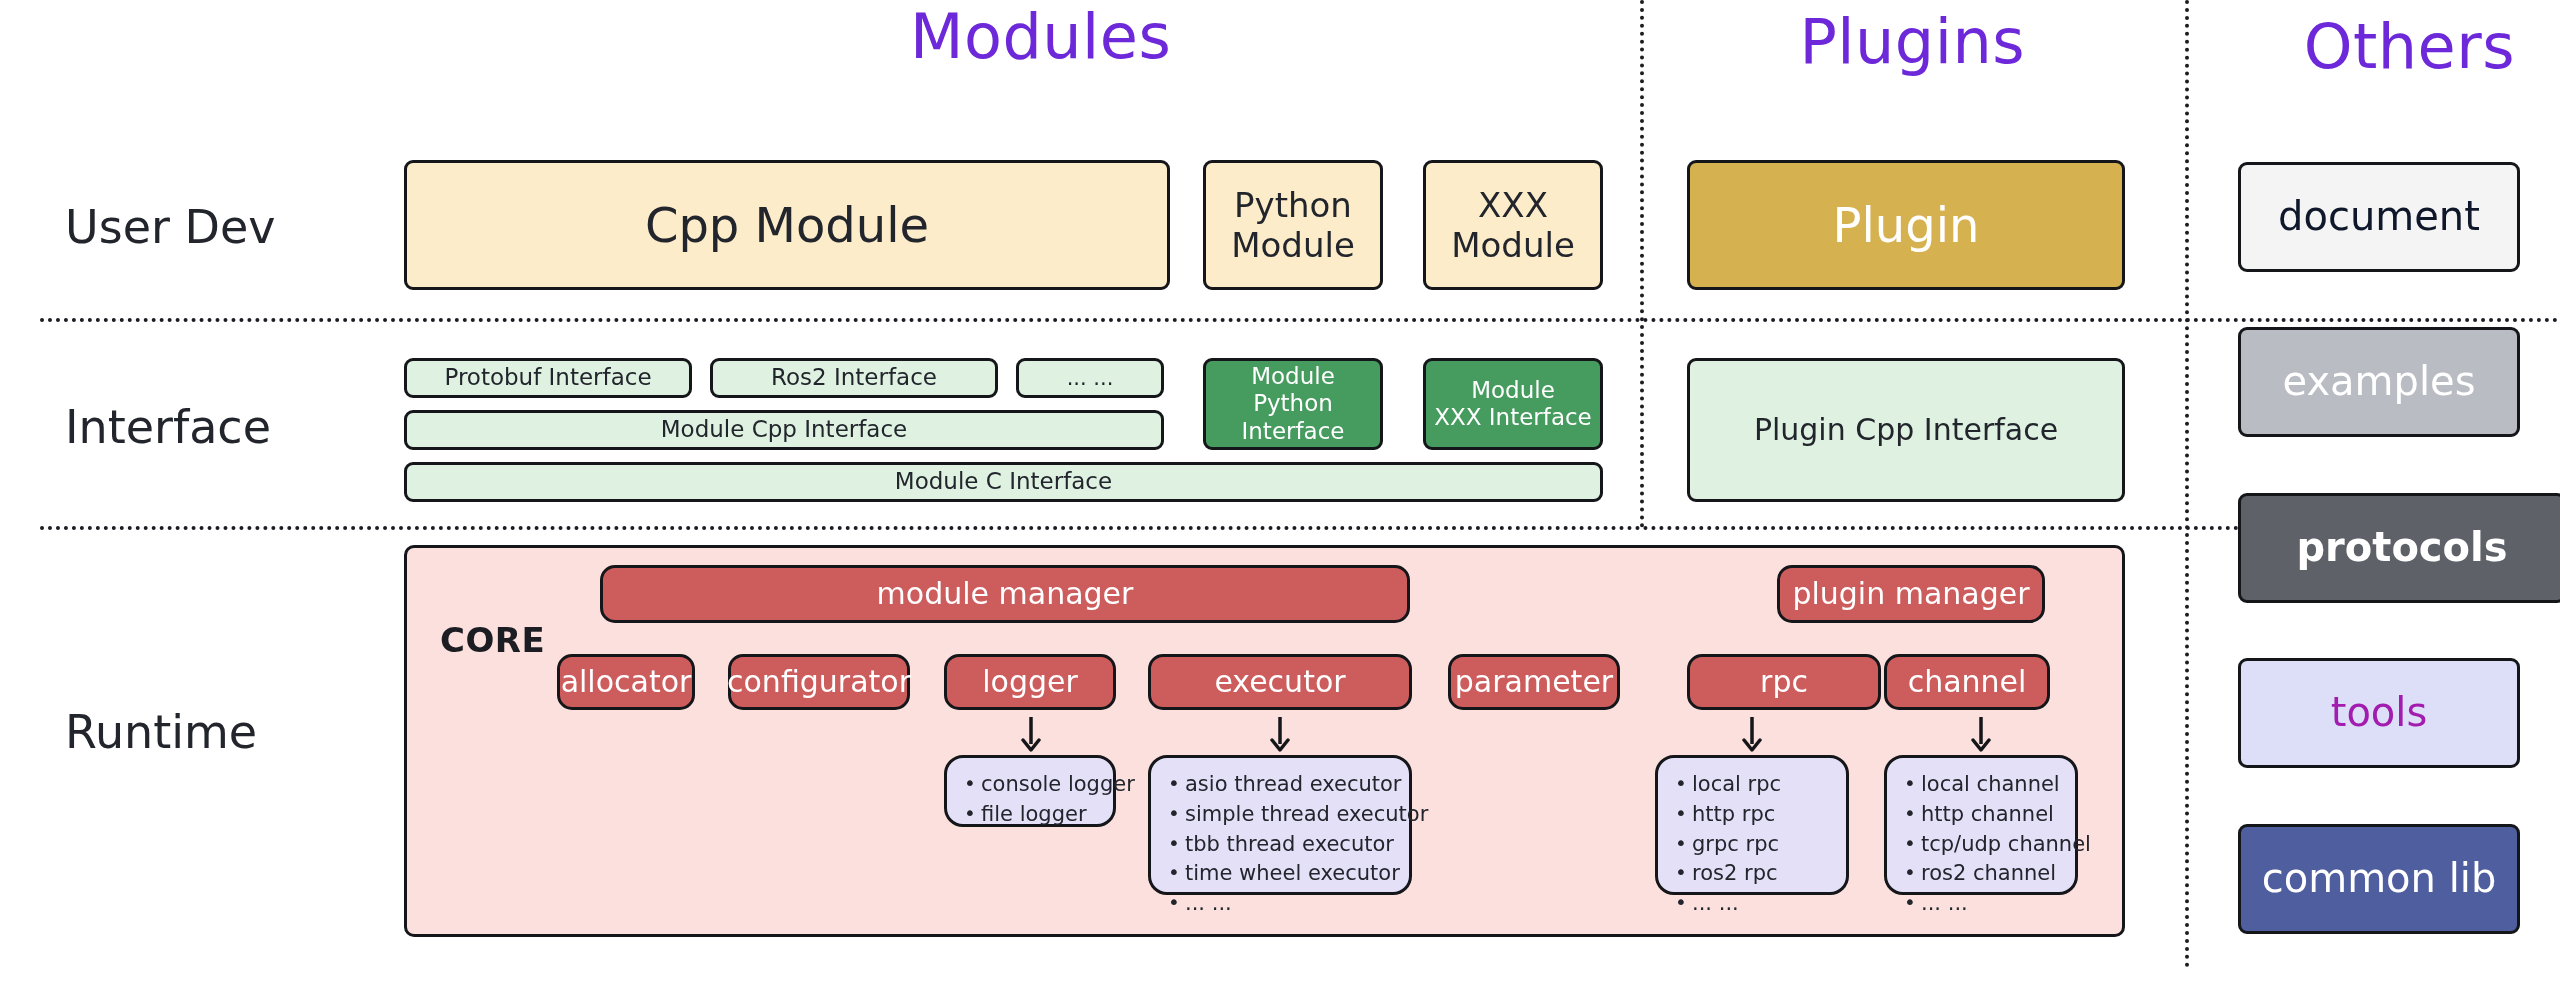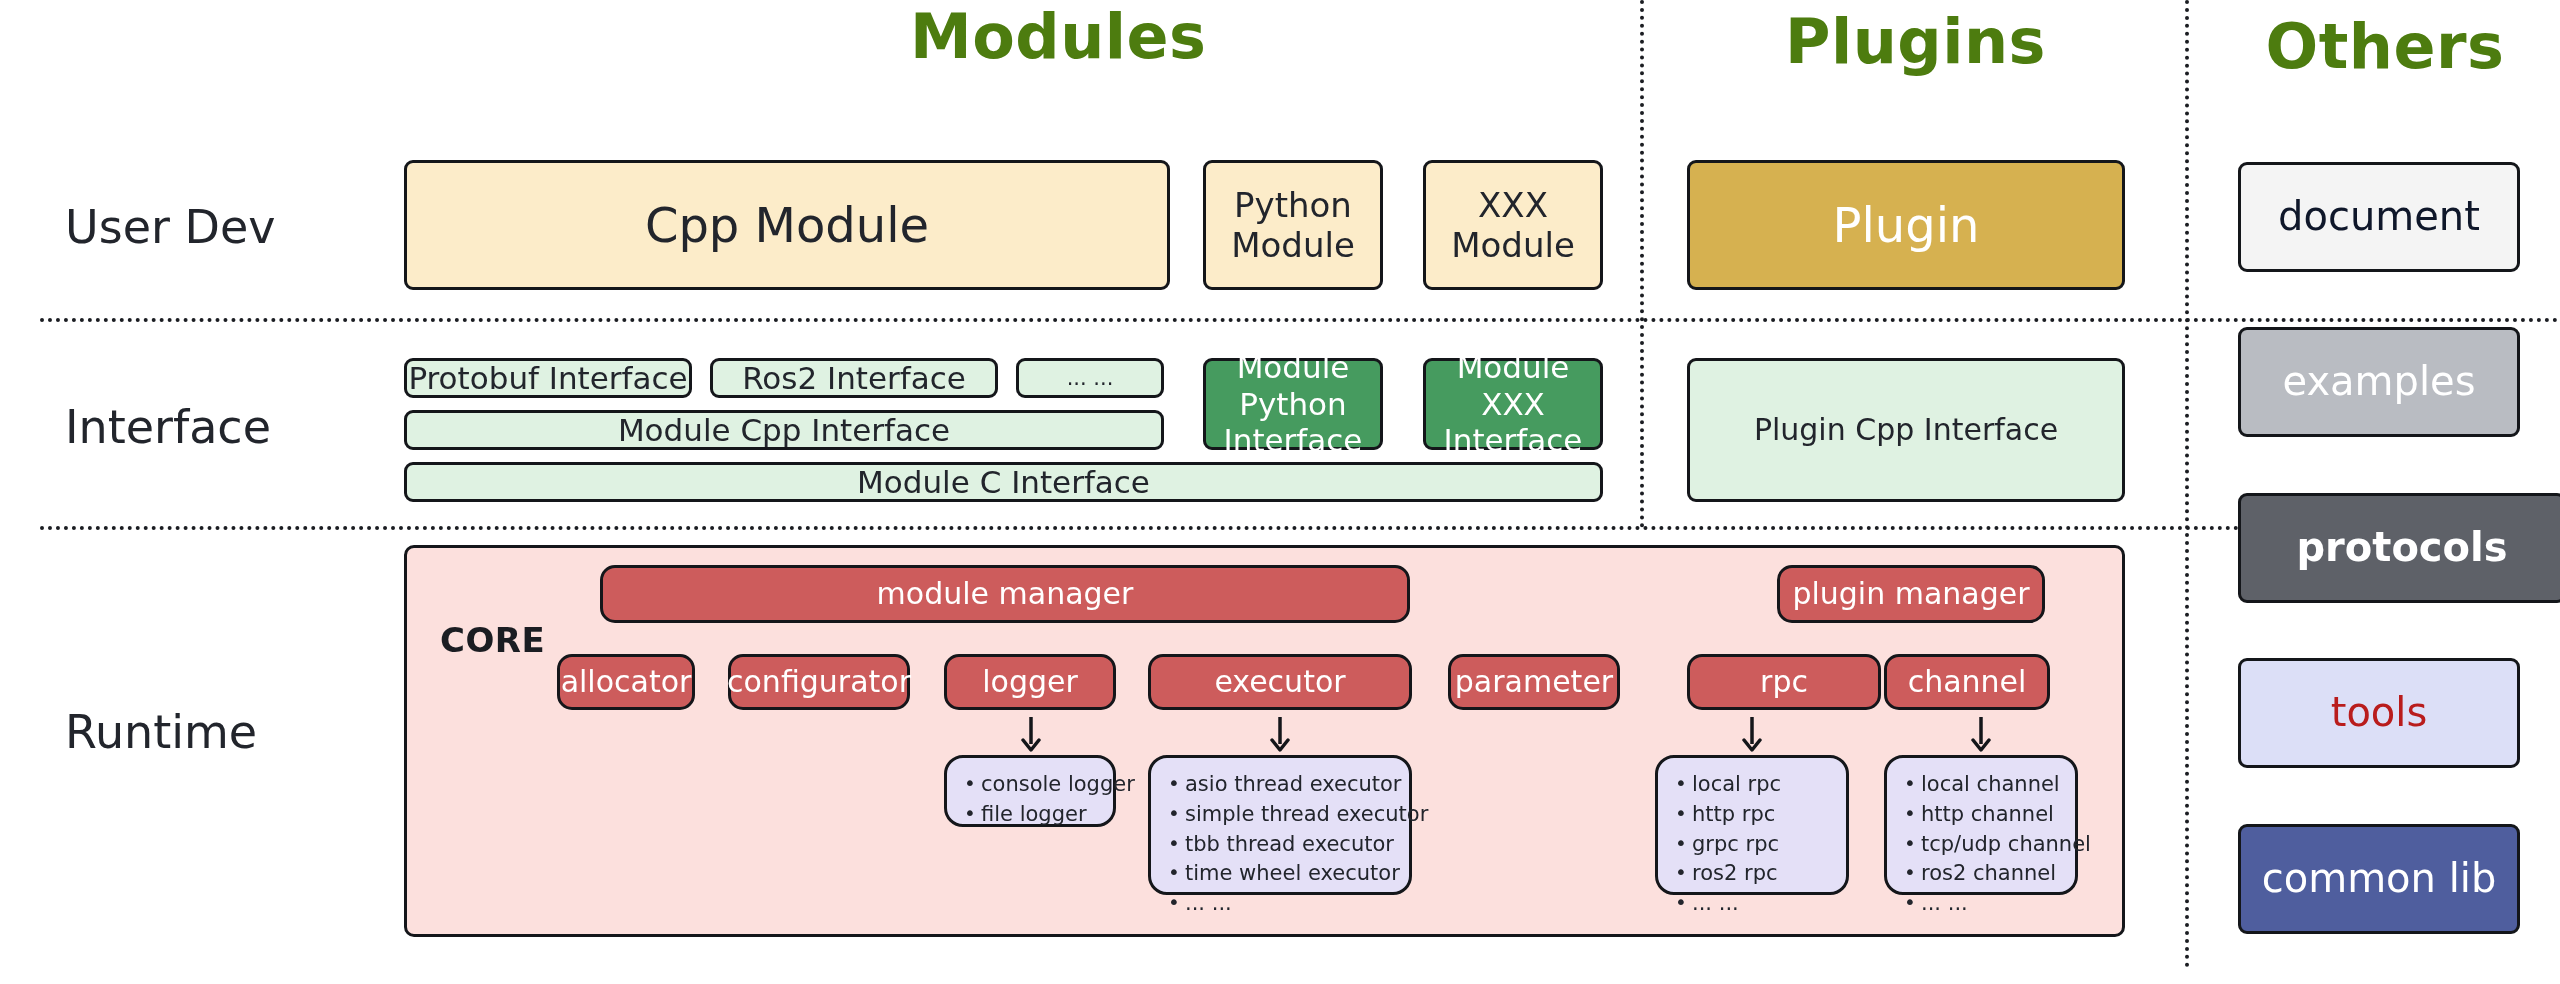--- a/index.html
+++ b/index.html
@@ -24,24 +24,24 @@
     justify-content: center;
     text-align: center;
     line-height: 1.18;
     position: absolute;
   }
 
   
   .col-title {
     position: absolute;
     font-size: 62px;
-    font-weight: 700;
+    font-weight: 400;
     letter-spacing: .5px;
-    color: #4d7c0f;
-    text-align: center;
+    color: #6d28d9;
+    text-align: right;
     white-space: nowrap;
   }
 
   
   .row-label {
     position: absolute;
     font-size: 46px;
     color: #22252c;
     white-space: nowrap;
   }
@@ -63,29 +63,29 @@
   
   .cream   { background: #fcecc9; color: #22252c; }
   .gold    { background: #d6b150; color: #ffffff; }
   .mint    { background: #dff2e2; color: #22252c; }
   .green   { background: #469b5f; color: #ffffff; }
   .red     { background: #cd5c5c; color: #ffffff; border-radius: 15px; }
   .corepanel { background: #fce0dd; }
   .white   { background: #f4f4f4; color: #0f172a; }
   .gray    { background: #b9bcc2; color: #ffffff; }
   .dgray   { background: #5e6168; color: #ffffff; }
-  .periwinkle { background: #dcdff7; color: #b91c1c; }
+  .periwinkle { background: #dcdff7; color: #a21caf; }
   .navy    { background: #4f5e9e; color: #ffffff; }
 
   
   .fs-48 { font-size: 48px; }
   .fs-40 { font-size: 40px; }
   .fs-34 { font-size: 34px; }
   .fs-30 { font-size: 30px; }
-  .fs-23 { font-size: 31px; }
+  .fs-23 { font-size: 23px; }
   .fs-21 { font-size: 21px; }
 
   
   .core-label {
     position: absolute;
     font-size: 34px;
     font-weight: bold;
     letter-spacing: .5px;
     color: #1b1d22;
   }

